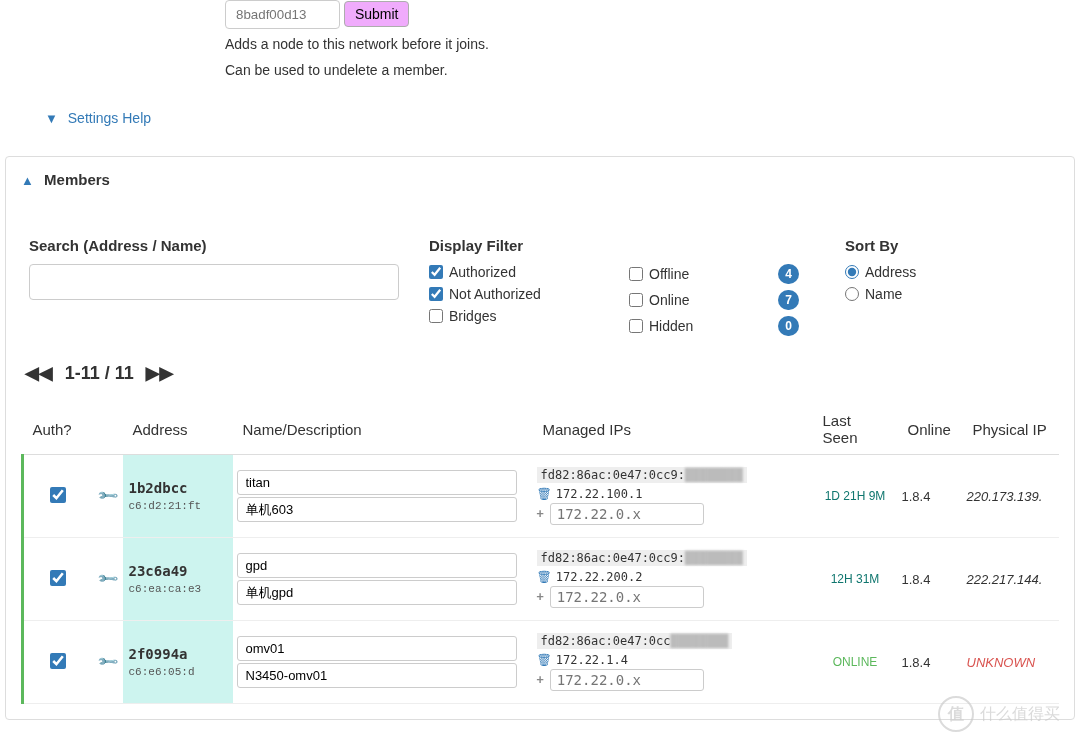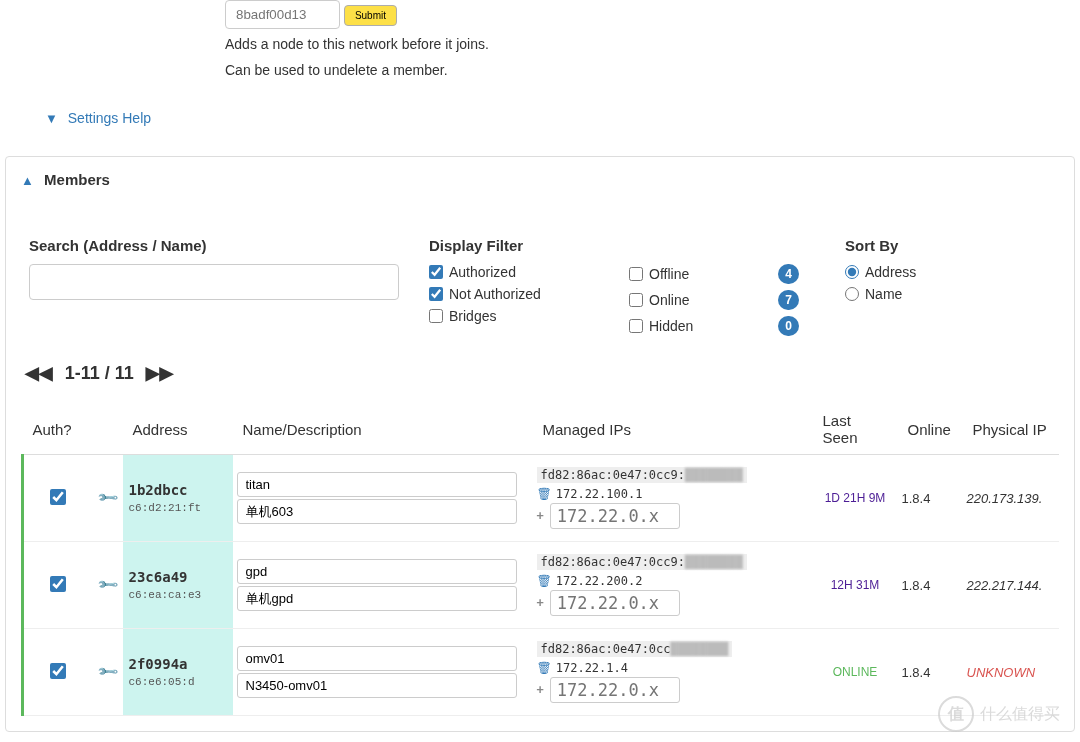--- a/index.html
+++ b/index.html
@@ -2,21 +2,21 @@
 <html><head>
 <meta charset="utf-8">
 <style>
 * { box-sizing: border-box; margin: 0; padding: 0; }
 body { font-family: "Helvetica Neue", Helvetica, Arial, sans-serif; font-size: 14px; color: #333; background: #fff; width: 1080px; }
 .panel { border: 1px solid #ddd; border-radius: 4px; margin: 5px; }
 .panel-body { padding: 15px; }
 .top-section { padding: 0 15px 15px 15px; }
 .add-node-area { margin-left: 210px; }
 .add-input { width: 115px; padding: 6px 10px; border: 1px solid #ccc; border-radius: 4px; color: #999; }
-.btn { padding: 4px 10px; border: 1px solid #adadad; border-radius: 4px; background: #fde047; cursor: pointer; font-size: 10px; }
+.btn { padding: 4px 10px; border: 1px solid #adadad; border-radius: 4px; background: #f0abfc; cursor: pointer; font-size: 14px; }
 .help-text { color: #333; margin-top: 6px; line-height: 1.4; }
 .settings-help { margin-top: 20px; padding: 10px 30px; }
 .settings-help a { color: #337ab7; text-decoration: none; cursor: pointer; }
 .arrow-down { color: #337ab7; margin-right: 6px; font-size: 13px; }
 .arrow-up { color: #337ab7; margin-right: 6px; font-size: 13px; }
 .members-heading { padding: 14px 15px; font-weight: bold; font-size: 15px; }
 .filters-row { display: flex; padding: 20px 0 10px 0; }
 .filter-col { padding: 0 8px; }
 .filter-col.search { flex: 0 0 400px; }
 .filter-col.display { flex: 0 0 400px; }
@@ -43,23 +43,23 @@
 .addr-main { font-family: monospace; font-size: 14px; font-weight: bold; color: #333; }
 .addr-sub { font-family: Liberation Mono, monospace; font-size: 11px; color: #555; margin-top: 4px; }
 .name-cell { width: 300px; }
 .name-input { width: 280px; padding: 4px 8px; margin: 2px 0; border: 1px solid #ccc; border-radius: 3px; font-size: 13px; display: block; }
 .ip-cell { width: 280px; }
 .ip-line { font-family: monospace; font-size: 12px; color: #333; margin: 2px 0; display: flex; align-items: center; }
 .ip-v6 { background: #eee; padding: 1px 4px; display: inline-block; margin-bottom: 2px; }
 .ip-blur { color: #bbb; filter: blur(1px); }
 .trash-icon { color: #337ab7; margin-right: 4px; cursor: pointer; font-size: 12px; }
 .plus-icon { color: #888; margin-right: 6px; cursor: pointer; font-weight: bold; }
-.ip-input { width: 130px; padding: 2px 6px; border: 1px solid #ccc; border-radius: 3px; font-family: monospace; font-size: 17px; color: #999; }
+.ip-input { width: 154px; padding: 2px 6px; border: 1px solid #ccc; border-radius: 3px; font-family: monospace; font-size: 14px; color: #999; }
 .lastseen-cell { width: 85px; text-align: center; font-size: 12px; }
-.ls-offline { color: #4c1d95; }
+.ls-offline { color: #0f766e; }
 .ls-online { color: #5cb85c; }
 .version-cell { width: 65px; font-size: 13px; text-align: left; margin-left: 40px; }
 .physip-cell { font-size: 13px; font-style: italic; }
 .physip-unknown { color: #d9534f; }
 .watermark { position: fixed; right: 20px; bottom: 10px; color: #ccc; font-size: 16px; display: flex; align-items: center; opacity: 0.7; pointer-events: none; }
 .watermark-circle { width: 36px; height: 36px; border: 2px solid #ccc; border-radius: 50%; display: flex; align-items: center; justify-content: center; margin-right: 6px; font-weight: bold; }
 </style>
 </head>
 <body>
 

